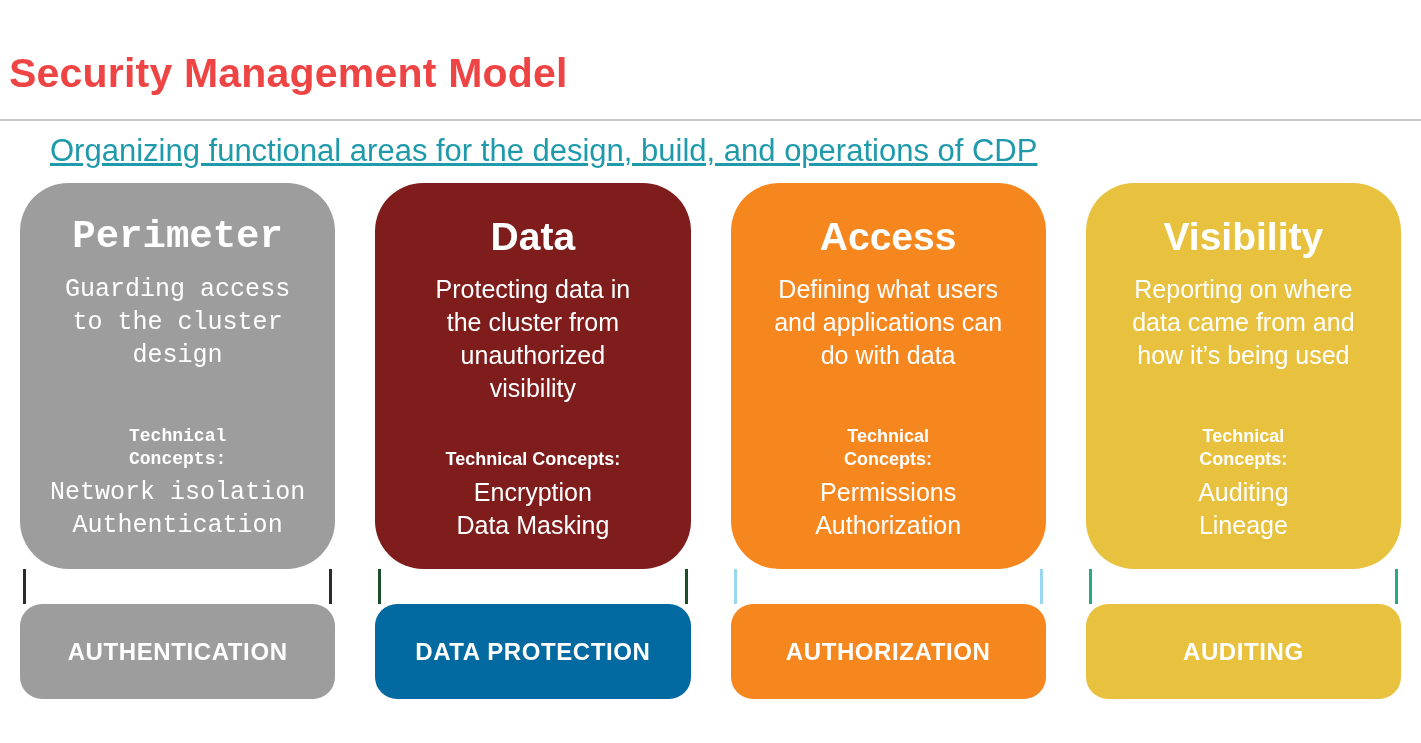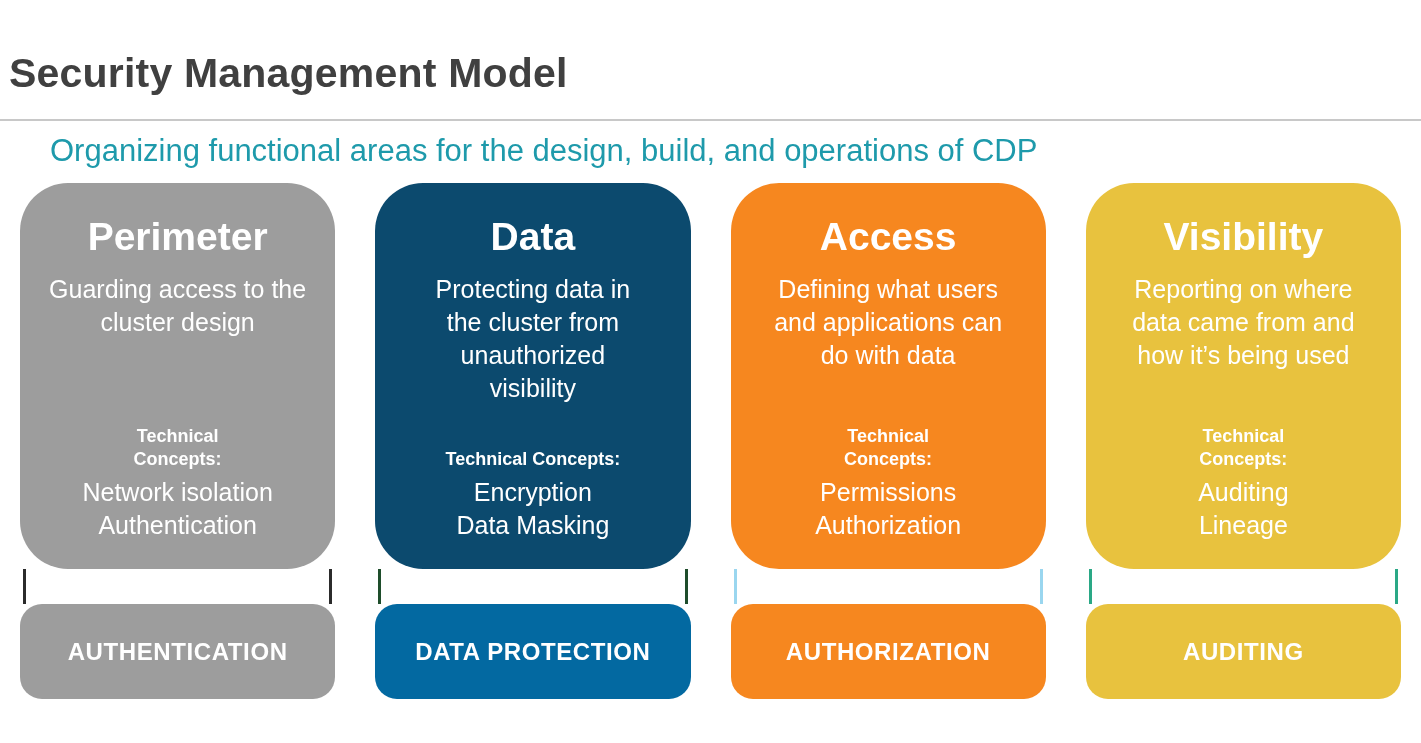--- a/index.html
+++ b/index.html
@@ -94,45 +94,45 @@
     font-size: 24px;
     letter-spacing: 0.6px;
     text-align: center;
   }
 </style>
 </head>
 <body>
 
 <div class="slide">
 
-  <h1 class="title" style="color: #404040; margin-left: 9px;">Security Management Model</h1>
+  <h1 class="title" style="color: #ef4444; margin-left: 9px;">Security Management Model</h1>
   <hr class="divider" style="background-color: rgb(200, 200, 200);">
-  <h2 class="subtitle" style="color: rgb(30, 154, 171);">Organizing functional areas for the design, build, and operations of CDP</h2>
+  <h2 class="subtitle" style="color: rgb(30, 154, 171); text-decoration: underline;">Organizing functional areas for the design, build, and operations of CDP</h2>
 
   <div class="columns">
 
     <div class="column col-0 narrow">
-      <div class="card" style="background-color: rgb(157, 157, 157);">
+      <div class="card" style="background-color: rgb(157, 157, 157); font-family: Liberation Mono, monospace;">
         <div class="card-heading">Perimeter</div>
         <div class="card-desc">Guarding access to the cluster design</div>
         <div class="concepts">
           <div class="concepts-label">Technical Concepts:</div>
           <div class="concept">Network isolation</div>
           <div class="concept">Authentication</div>
         </div>
       </div>
       <div class="connectors">
         <span class="connector-line" style="background-color: rgb(43, 43, 43);"></span>
         <span class="connector-line" style="background-color: rgb(43, 43, 43);"></span>
       </div>
       <div class="badge" style="background-color: rgb(157, 157, 157);">AUTHENTICATION</div>
     </div>
 
     <div class="column col-1">
-      <div class="card" style="background-color: #0c4a6e;">
+      <div class="card" style="background-color: #7f1d1d;">
         <div class="card-heading">Data</div>
         <div class="card-desc">Protecting data in the cluster from unauthorized visibility</div>
         <div class="concepts">
           <div class="concepts-label">Technical Concepts:</div>
           <div class="concept">Encryption</div>
           <div class="concept">Data Masking</div>
         </div>
       </div>
       <div class="connectors">
         <span class="connector-line" style="background-color: rgb(30, 77, 43);"></span>

